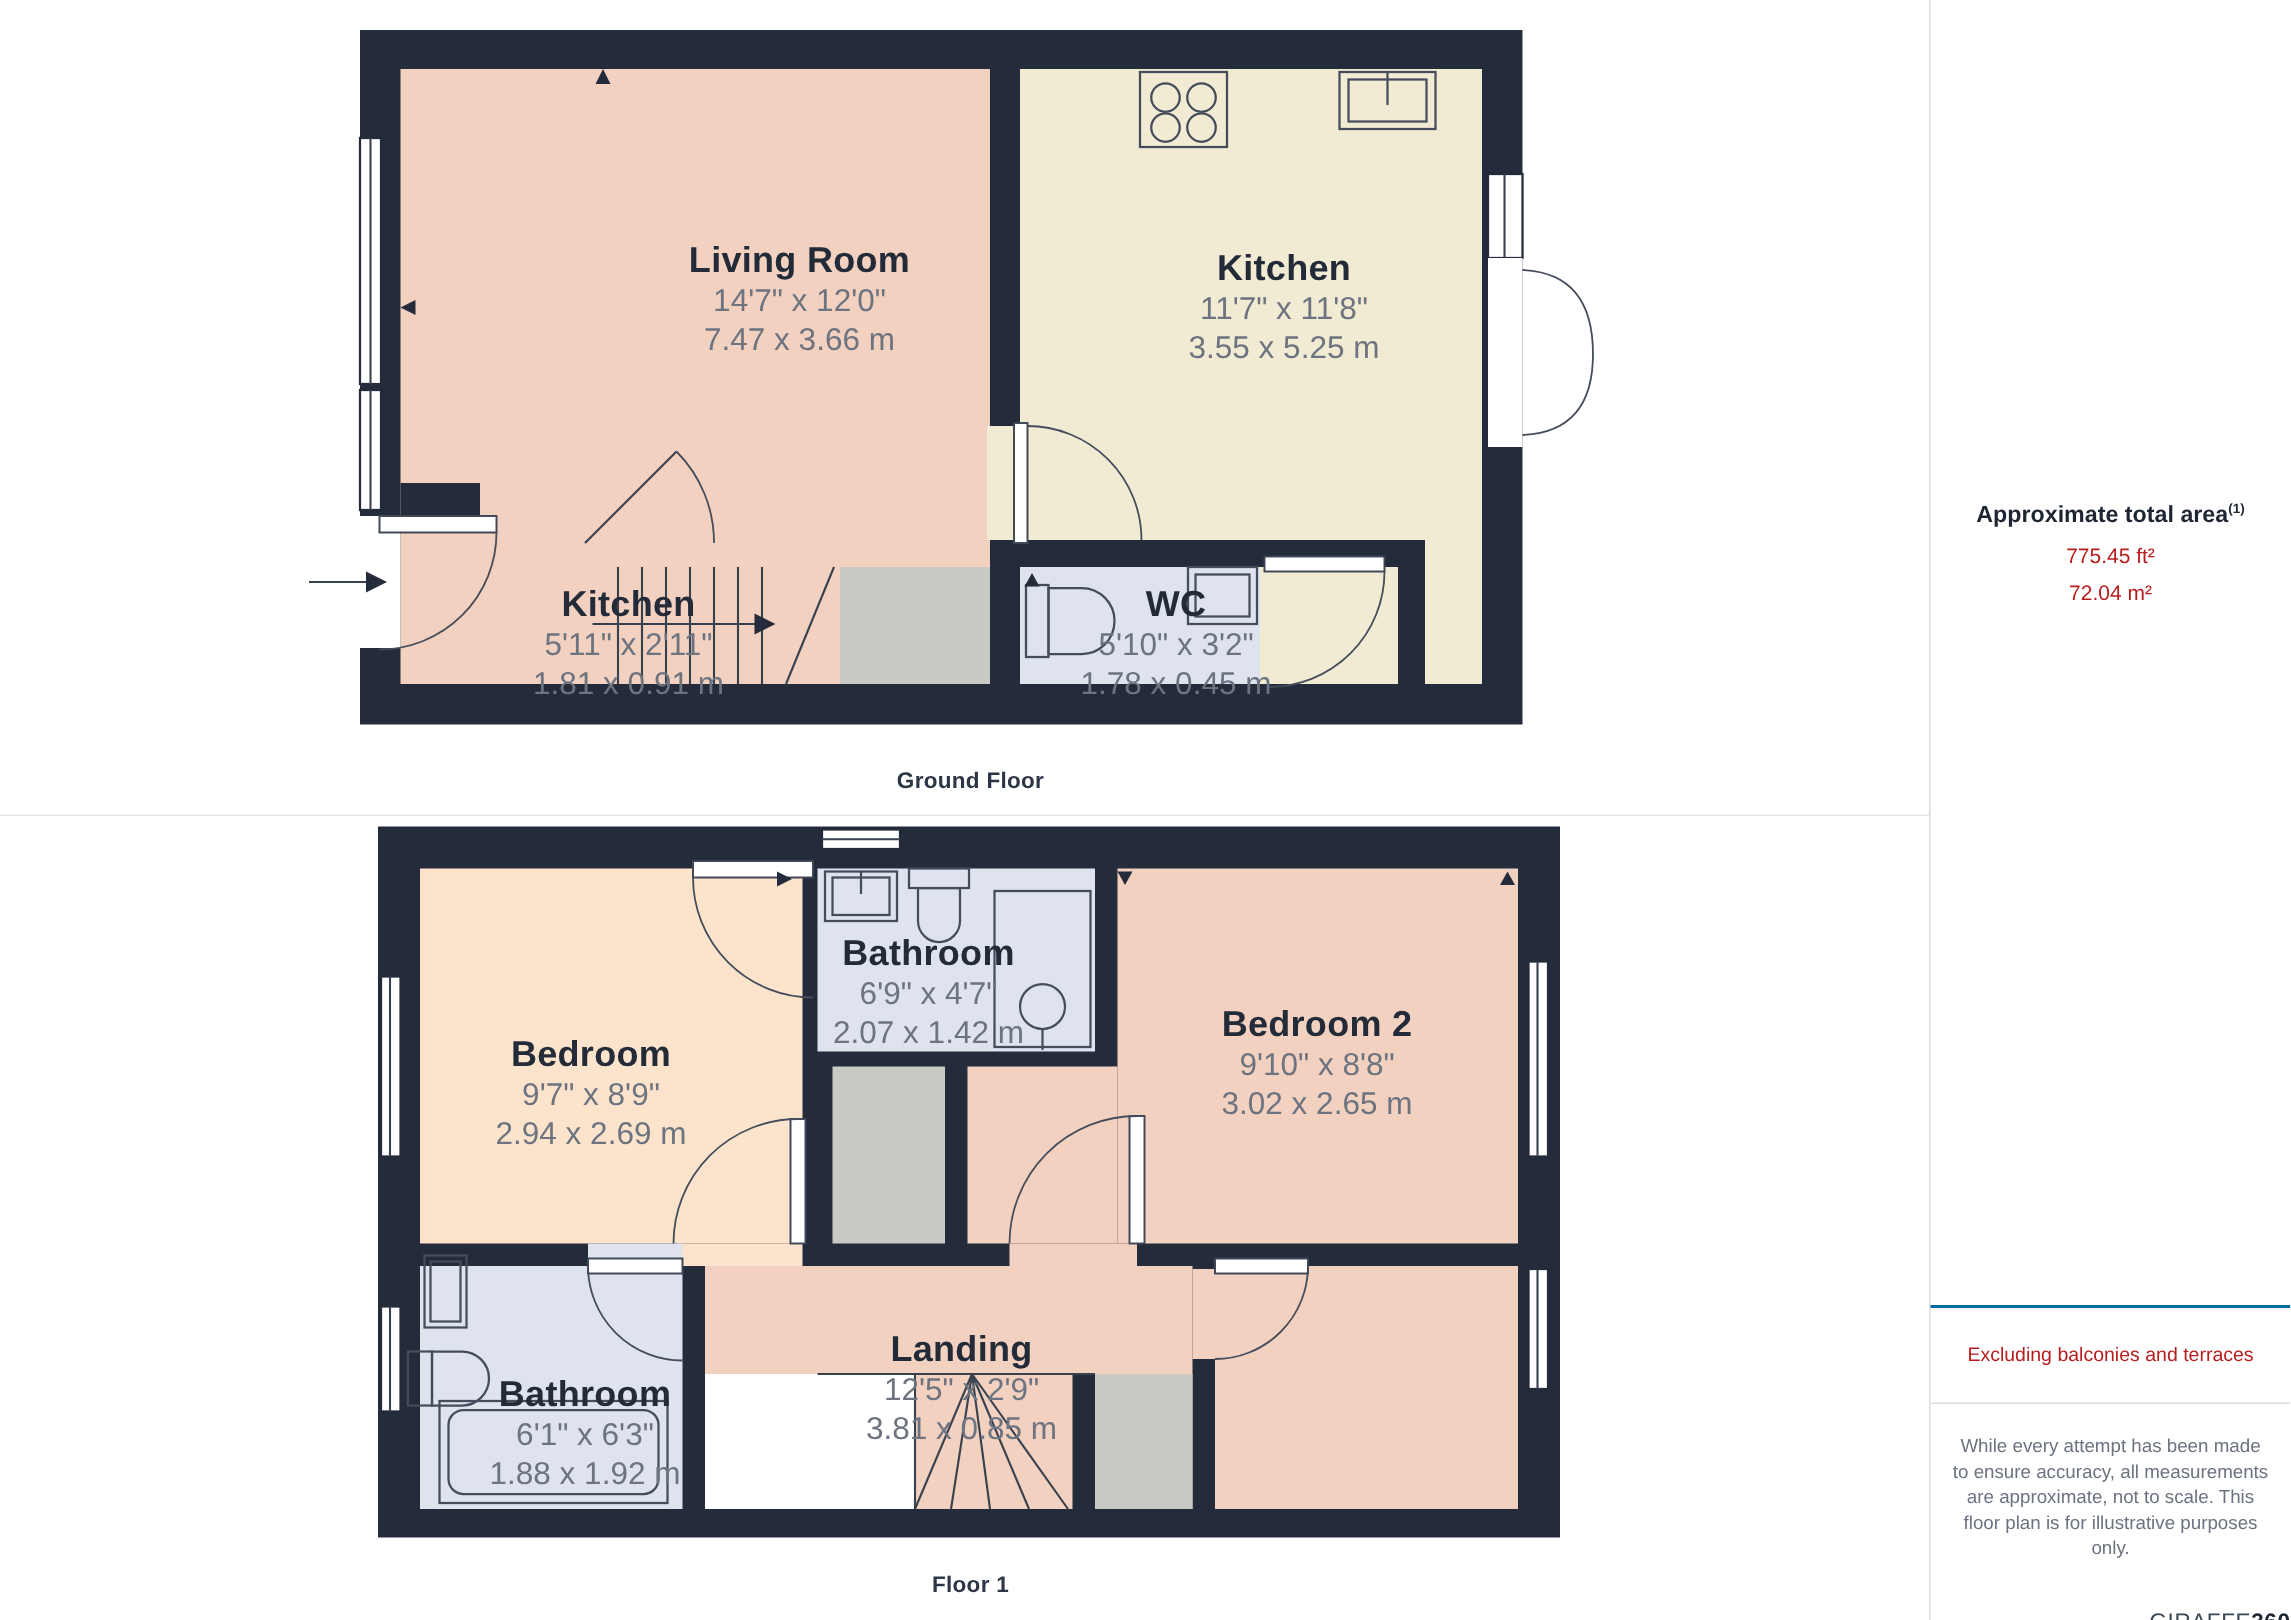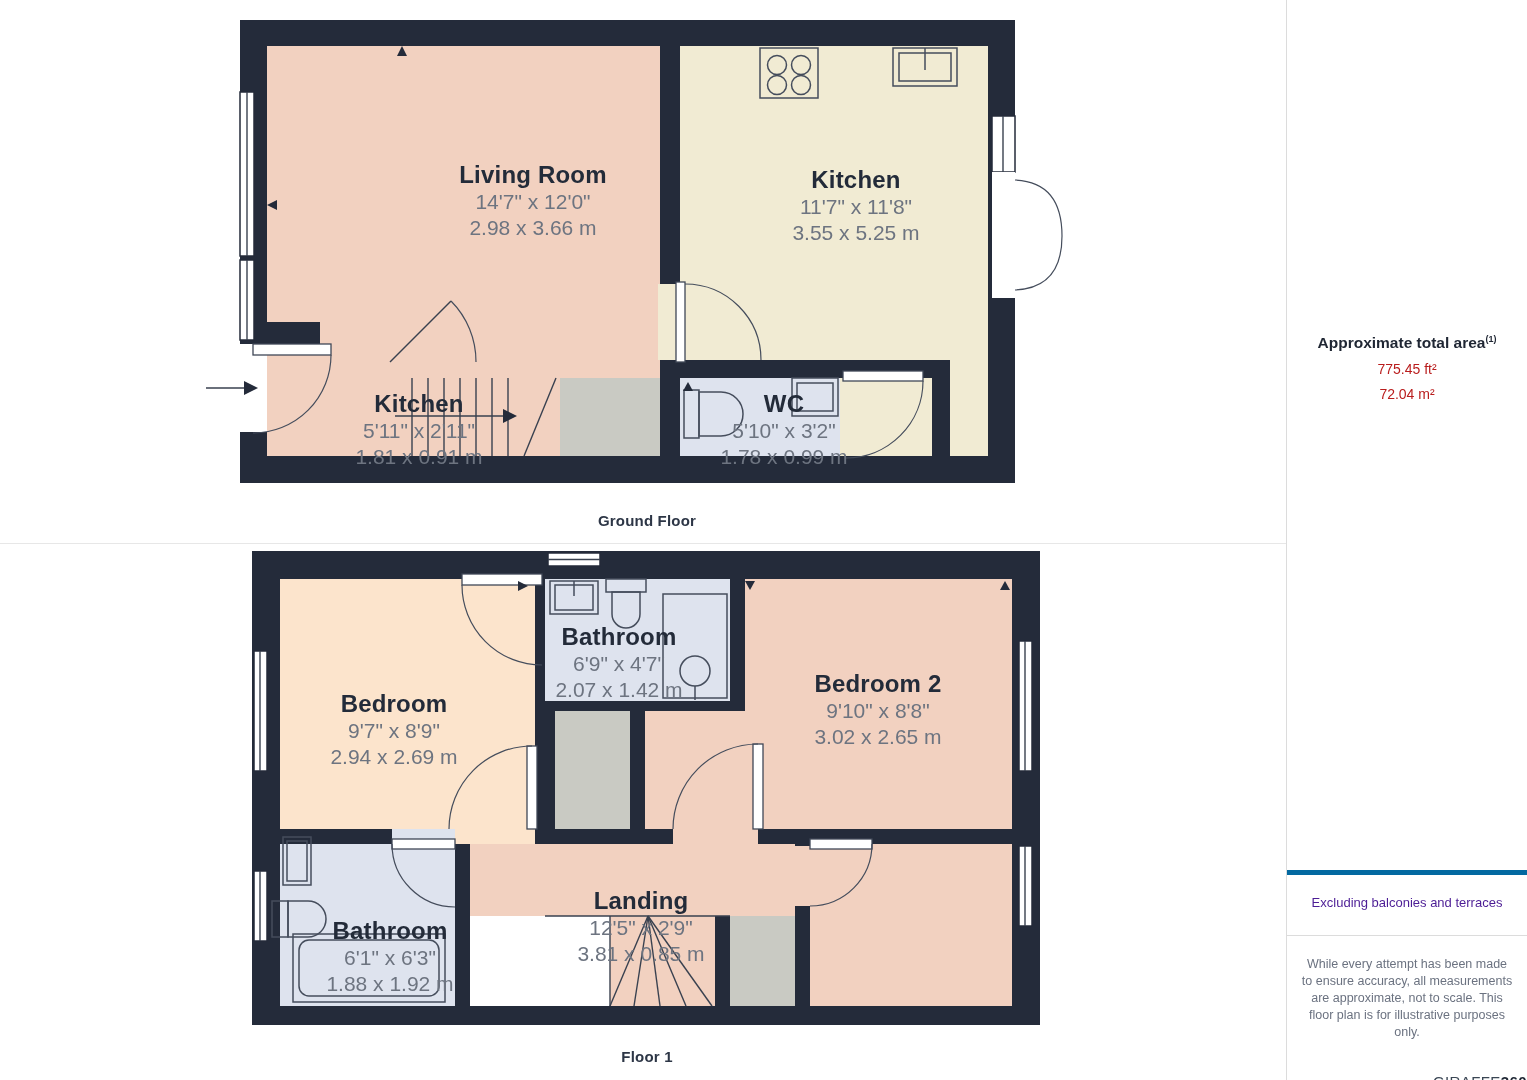--- a/index.html
+++ b/index.html
@@ -28,28 +28,28 @@
   .room-label{position:absolute;transform:translate(-50%,-50%);text-align:center;
               white-space:nowrap;pointer-events:none;}
   .room-name{font-size:24px;font-weight:700;color:var(--c-accent-text,#232b39);
              line-height:29px;letter-spacing:.2px;}
   .room-dim{font-size:21px;color:var(--c-dim-text,#6d7480);line-height:26px;}
   .floor-caption{position:absolute;left:647px;transform:translateX(-50%);
                  font-size:15px;font-weight:700;color:#2d3646;letter-spacing:.2px;text-align:center;}
   
   .sidebar{position:absolute;left:1286px;top:0;width:241px;height:1080px;
            border-left:1px solid #dcdcdc;box-sizing:border-box;background:#fff;}
-  .sb-top{position:absolute;top:0;left:0;right:0;height:870px;border-bottom:5px solid #0369a1;}
+  .sb-top{position:absolute;top:0;left:0;right:0;height:870px;border-bottom:2px solid #0369a1;}
   .area-block{position:absolute;top:334px;left:0;right:0;text-align:center;}
   .area-title{font-size:15.5px;font-weight:700;color:#1f2633;}
   .area-title sup{font-size:9px;font-weight:700;}
   .area-val{font-size:14px;color:#b91c1c;margin-top:9px;}
   .sb-mid{position:absolute;top:870px;left:0;right:0;height:65px;border-bottom:1px solid #dcdcdc;
           display:flex;align-items:center;justify-content:center;}
-  .exclusion{font-size:13px;color:#4c1d95;}
+  .exclusion{font-size:13px;color:#b91c1c;}
   .sb-bottom{position:absolute;top:935px;left:0;right:0;bottom:0;}
   .disclaimer{margin:21px 14px 0;font-size:12.5px;line-height:17px;color:#6b7280;text-align:center;}
   .brand{margin-top:32px;text-align:right;font-size:15px;letter-spacing:.4px;color:#3a4654;}
   .brand .brand-number{font-weight:800;color:#1f2734;}
 </style>
 </head>
 <body>
 
 <div class="page">
   <div class="main">
@@ -148,36 +148,36 @@
         </g>
 
         <polygon class="tick" points="397,56 407,56 402,46"></polygon>
         <polygon class="tick" points="277,200 277,210 267,205"></polygon>
         <polygon class="tick" points="683,391 693,391 688,382"></polygon>
       </svg>
 
       <div class="room-label" style="left:533px;top:200px">
         <div class="room-name">Living Room</div>
         <div class="room-dim">14'7" x 12'0"</div>
-        <div class="room-dim">2.98 x 3.66 m</div>
+        <div class="room-dim">7.47 x 3.66 m</div>
       </div>
       <div class="room-label" style="left:856px;top:205px">
         <div class="room-name">Kitchen</div>
         <div class="room-dim">11'7" x 11'8"</div>
         <div class="room-dim">3.55 x 5.25 m</div>
       </div>
       <div class="room-label" style="left:419px;top:429px">
         <div class="room-name">Kitchen</div>
         <div class="room-dim">5'11" x 2'11"</div>
         <div class="room-dim">1.81 x 0.91 m</div>
       </div>
       <div class="room-label" style="left:784px;top:429px">
         <div class="room-name">WC</div>
         <div class="room-dim">5'10" x 3'2"</div>
-        <div class="room-dim">1.78 x 0.99 m</div>
+        <div class="room-dim">1.78 x 0.45 m</div>
       </div>
       <div class="floor-caption" style="top:512px">Ground Floor</div>
     </section>
 
     <section class="floor-panel f1">
       <svg class="plan" width="1286" height="537" viewBox="0 0 1286 537">
         <rect class="wall" x="252" y="7" width="788" height="474"></rect>
 
         <rect class="room-peach" x="280" y="35" width="255" height="250"></rect>
         <rect class="room-blue" x="545" y="35" width="185" height="122"></rect>

